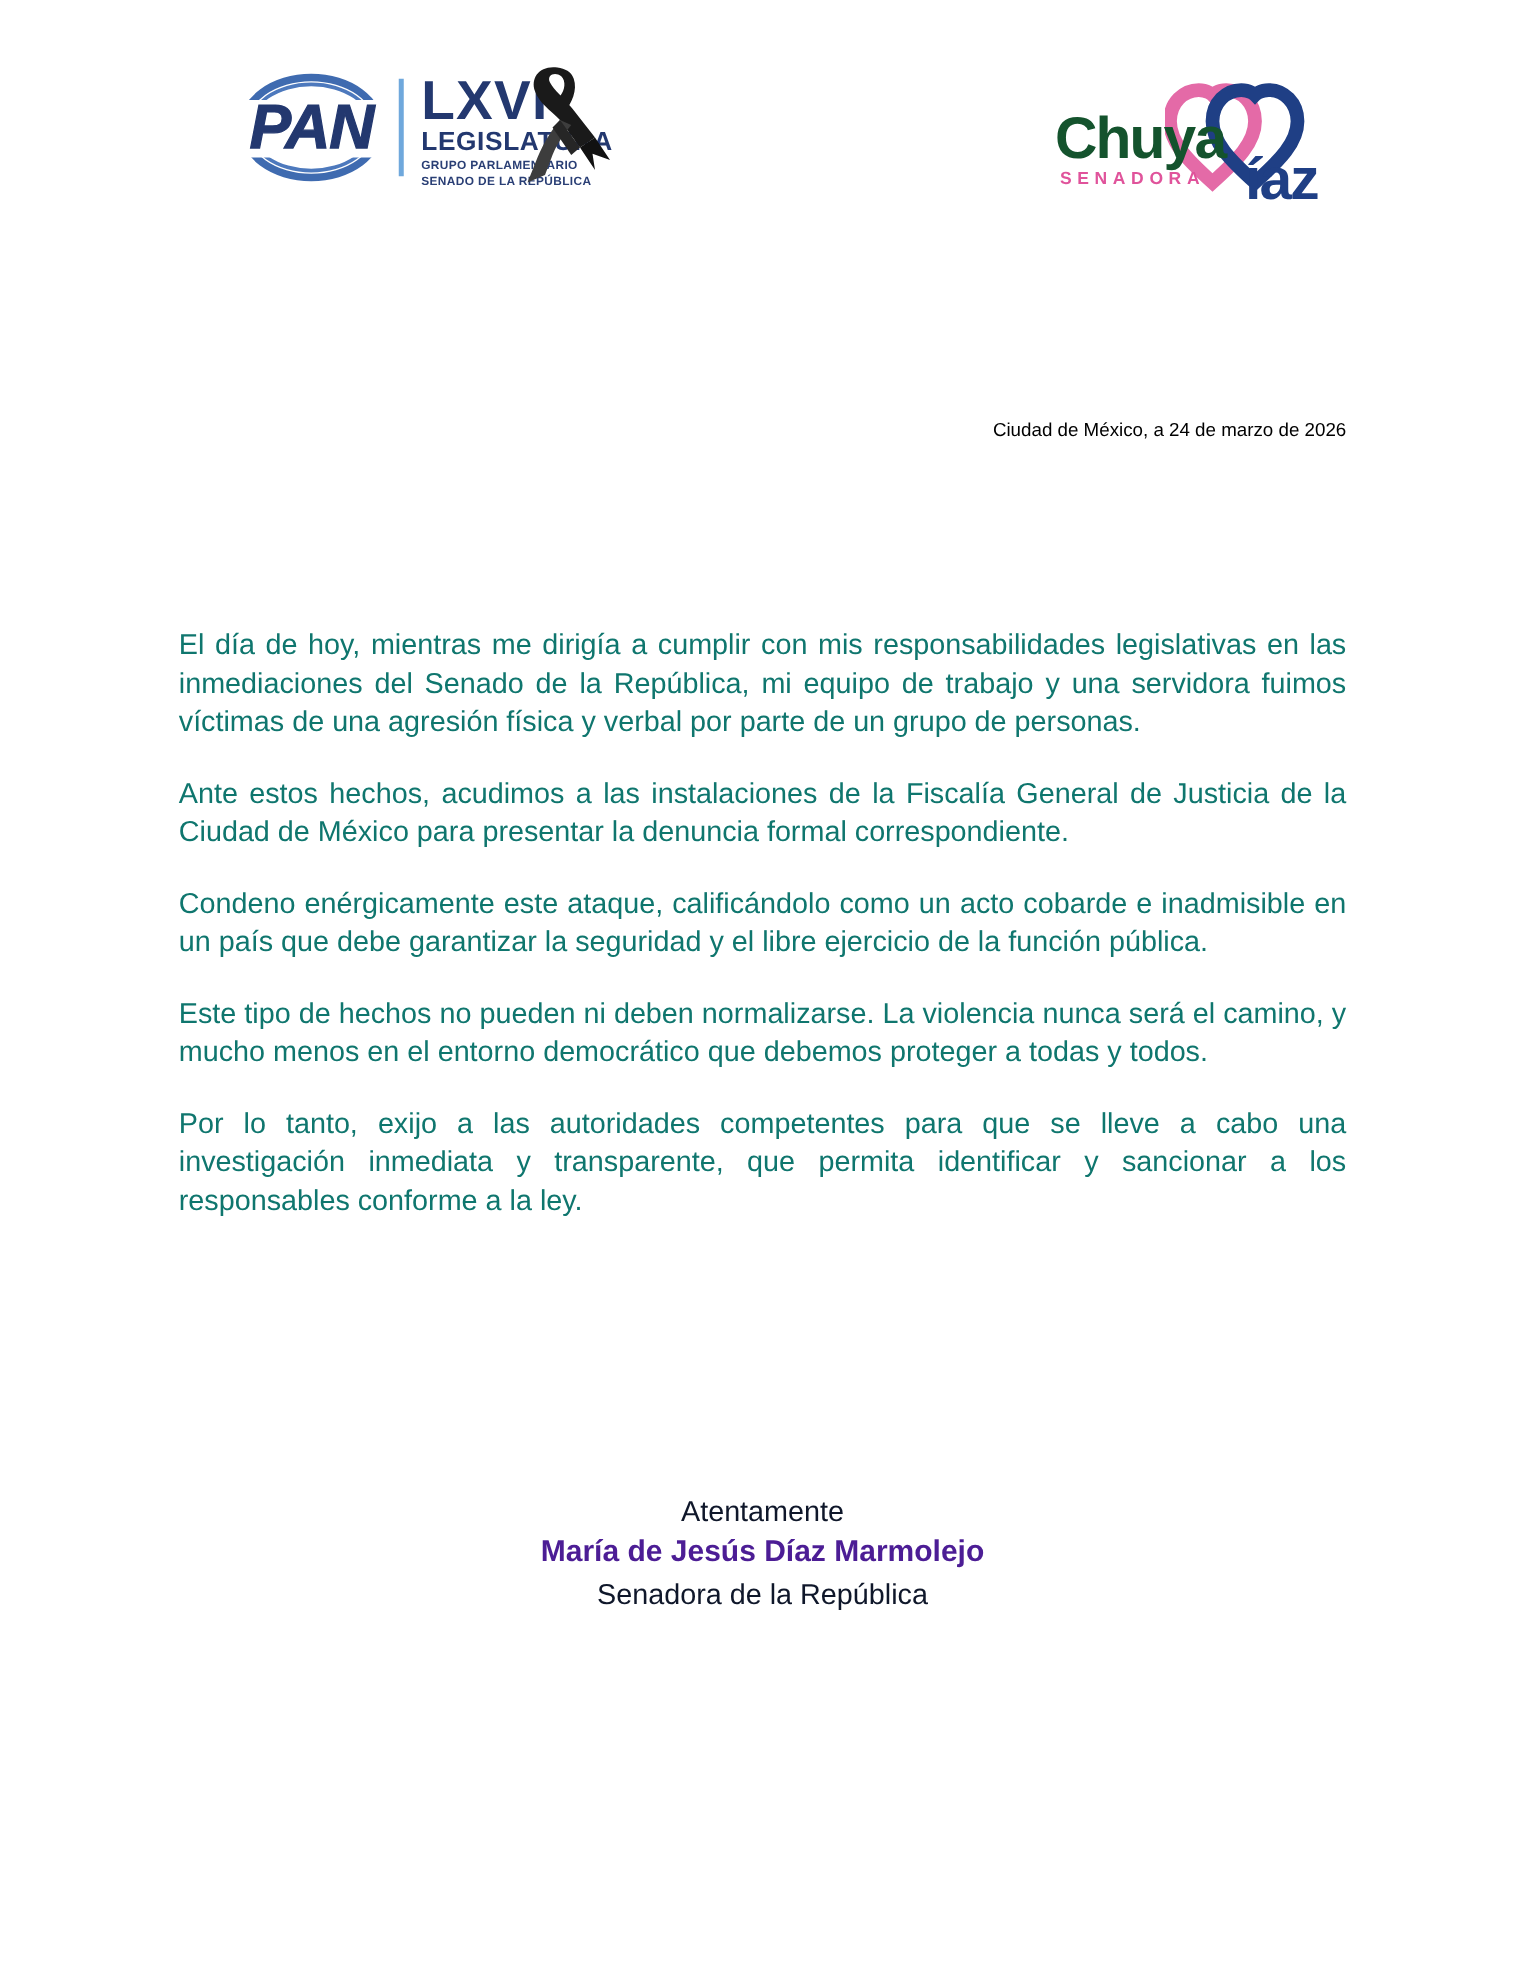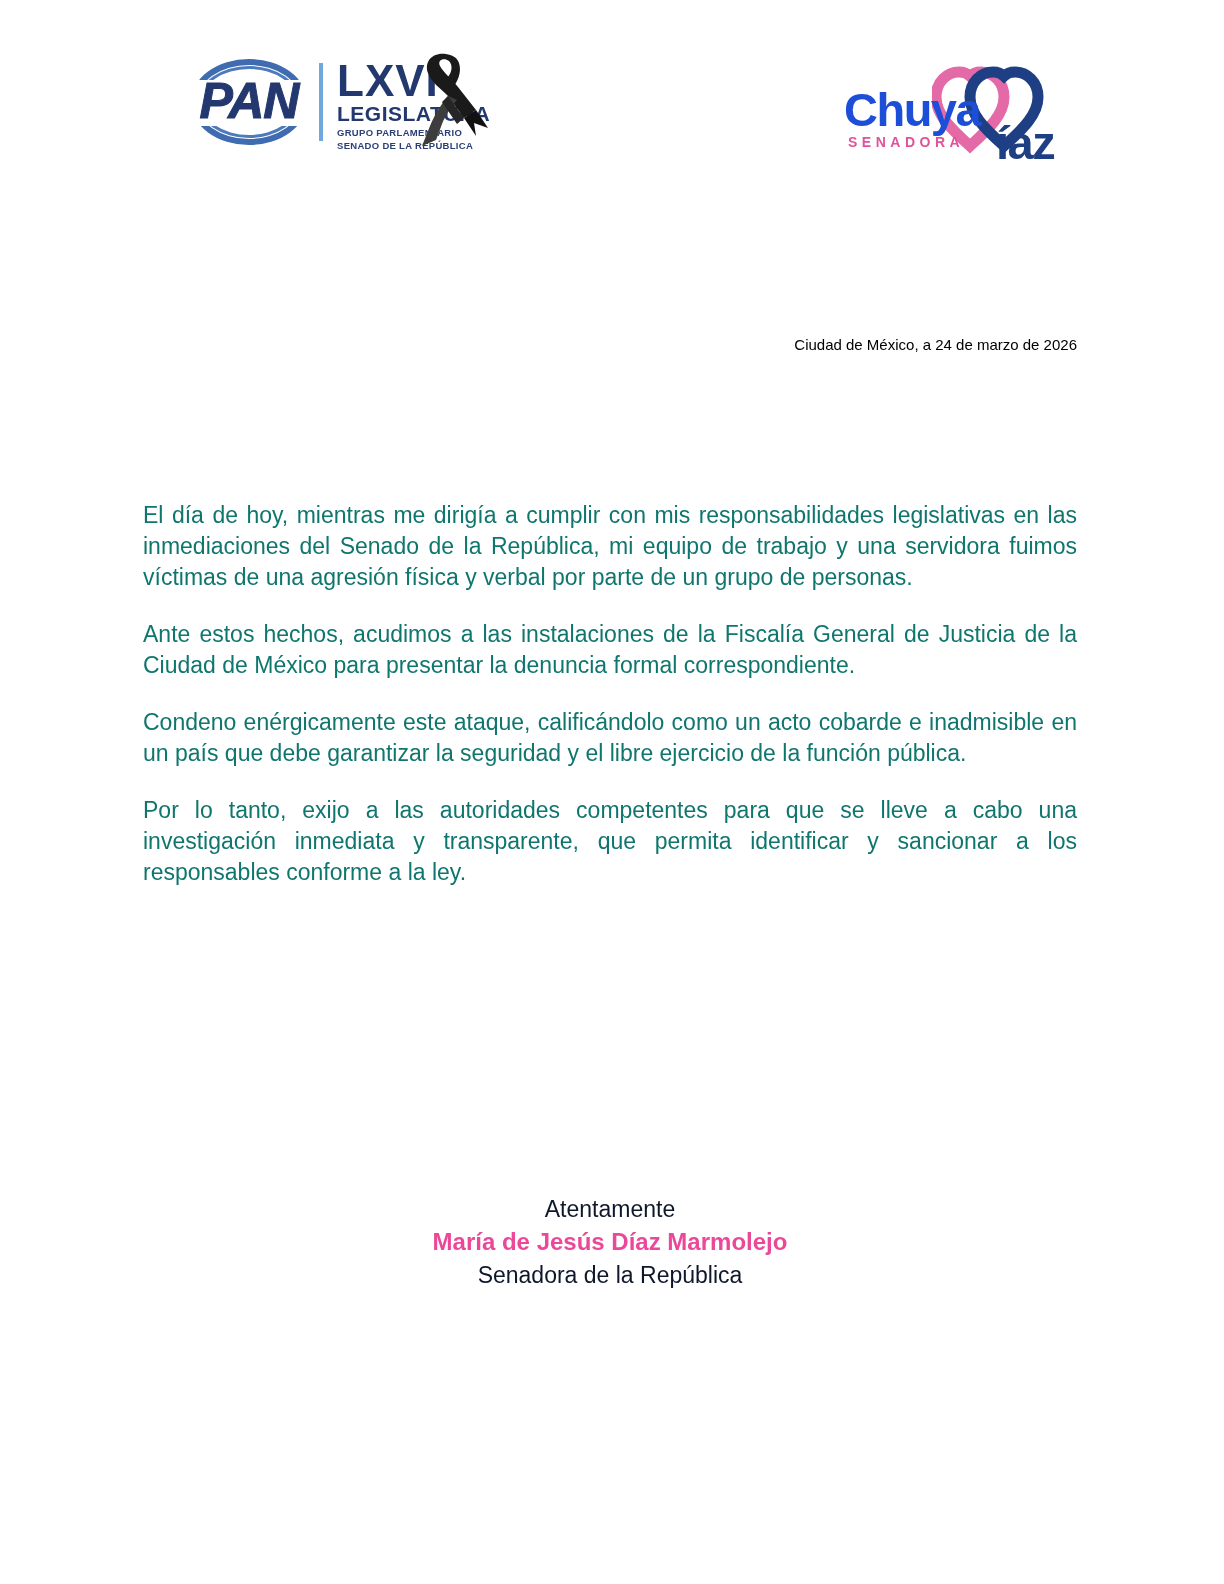--- a/index.html
+++ b/index.html
@@ -155,21 +155,21 @@
   }
   .diaz-chuya {
     position: absolute;
     left: 8px;
     top: 0;
     font-family: "Liberation Sans", sans-serif;
     font-weight: bold;
     font-size: 47px;
     line-height: 52px;
     letter-spacing: -1.5px;
-    color: #1d4ed8;
+    color: #14532d;
   }
   .diaz-diaz {
     position: absolute;
     left: 160px;
     top: 0;
     font-family: "Liberation Sans", sans-serif;
     font-weight: bold;
     font-size: 47px;
     line-height: 52px;
     letter-spacing: -1.5px;
@@ -225,21 +225,21 @@
   }
   .sig-line {
     font-size: 23px;
     line-height: 32px;
     color: #0f172a;
   }
   .sig-name {
     font-size: 24px;
     line-height: 34px;
     font-weight: bold;
-    color: #ec4899;
+    color: #4c1d95;
   }
 </style>
 </head>
 <body>
 
 <div class="page">
 
   <div class="letterhead">
 
     <div class="pan-logo">
@@ -279,20 +279,21 @@
       </div>
     </div>
   </div>
 
   <div class="dateline">Ciudad de México, a 24 de marzo de 2026</div>
 
   <div class="letter-body">
     <p>El día de hoy, mientras me dirigía a cumplir con mis responsabilidades legislativas en las inmediaciones del Senado de la República, mi equipo de trabajo y una servidora fuimos víctimas de una agresión física y verbal por parte de un grupo de personas.</p>
     <p>Ante estos hechos, acudimos a las instalaciones de la Fiscalía General de Justicia de la Ciudad de México para presentar la denuncia formal correspondiente.</p>
     <p>Condeno enérgicamente este ataque, calificándolo como un acto cobarde e inadmisible en un país que debe garantizar la seguridad y el libre ejercicio de la función pública.</p>
+    <p>Este tipo de hechos no pueden ni deben normalizarse. La violencia nunca será el camino, y mucho menos en el entorno democrático que debemos proteger a todas y todos.</p>
     <p>Por lo tanto, exijo a las autoridades competentes para que se lleve a cabo una investigación inmediata y transparente, que permita identificar y sancionar a los responsables conforme a la ley.</p>
   </div>
 
   <div class="signature">
     <div class="sig-line">Atentamente</div>
     <div class="sig-name">María de Jesús Díaz Marmolejo</div>
     <div class="sig-line">Senadora de la República</div>
   </div>
 
 </div>

